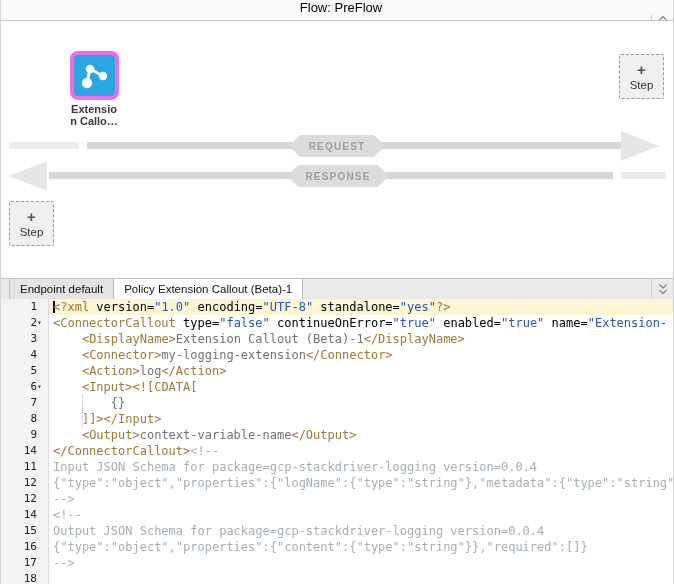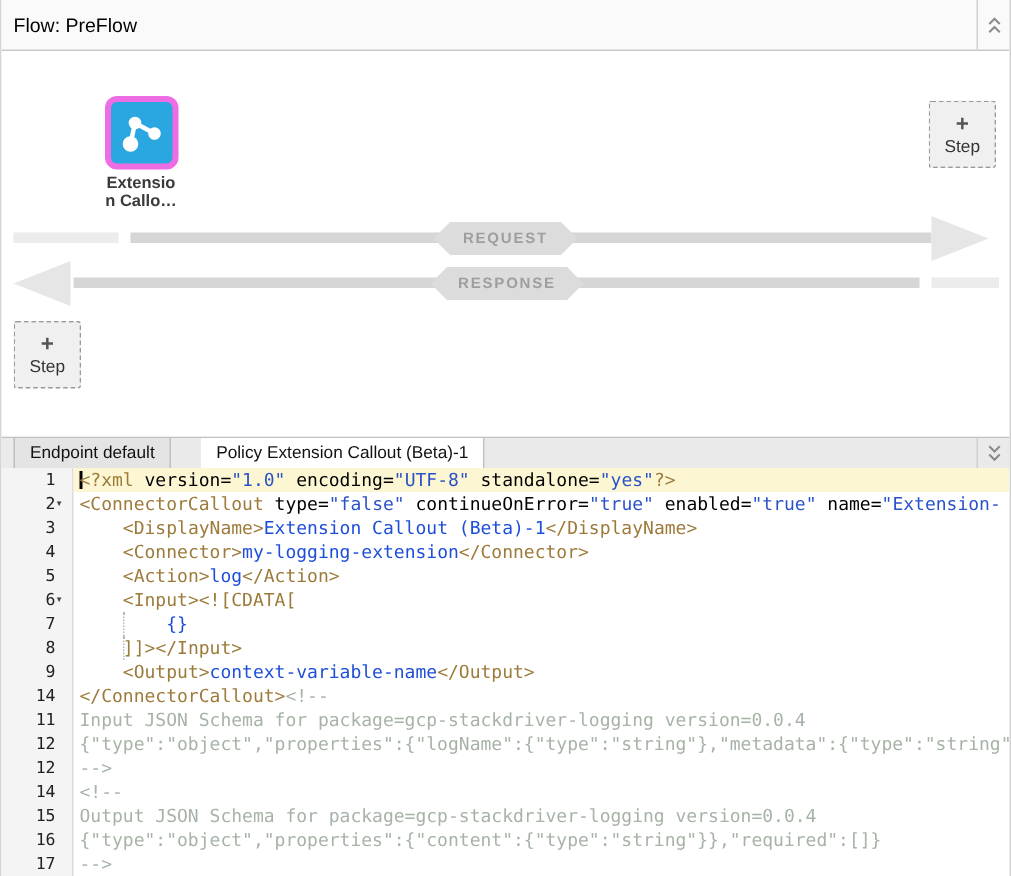--- a/index.html
+++ b/index.html
@@ -5,22 +5,22 @@
   * { margin:0; padding:0; box-sizing:border-box; }
   html,body { background:#fff; }
   .window {
     width:674px; height:584px; position:relative; overflow:hidden;
     font-family:"Liberation Sans", sans-serif;
     border-left:1px solid #d5d5d5; border-right:1px solid #cfcfcf;
     background:#fff;
   }
   
   .topbar {
-    height:34px; background:#fafafa; border-bottom:1px solid #c9c9c9;
-    display:flex; align-items:center; padding-left:8px;
+    height:21px; background:#fafafa; border-bottom:1px solid #c9c9c9;
+    display:flex; align-items:center; padding-left:8px;flex-direction:column;
   }
   .topbar .title { font-size:13px; color:#000; }
   .bar-btn {
     margin-left:auto; width:22px; align-self:stretch;
     border-left:1px solid #cfcfcf; display:flex; align-items:center; justify-content:center;
     cursor:pointer; background:transparent;
   }
   
   .canvas { position:relative; height:257px; background:#fff; }
   .policy { position:absolute; left:45px; top:30px; width:96px; display:flex; flex-direction:column; align-items:center; cursor:pointer; }
@@ -56,21 +56,21 @@
     font-size:10px; font-weight:bold; letter-spacing:1.2px; color:var(--badge_text,#9E9E9E);
     display:flex; align-items:center; justify-content:center;
   }
   
   .tabbar {
     height:21px; background:#eaeaea; border-top:1px solid #c2c2c2;
     display:flex; align-items:stretch;justify-content:space-between;
   }
   .tab {
     padding:0 10px; font-size:11.5px; color:#111; line-height:20px;
-    background:#e4e4e4; border-right:1px solid #bfbfbf; cursor:pointer; white-space:nowrap;margin-left:20px;
+    background:#e4e4e4; border-right:1px solid #bfbfbf; cursor:pointer; white-space:nowrap;
   }
   .tab.first { margin-left:8px; border-left:1px solid #bfbfbf; }
   .tab.active { background:#fff; }
   
   .editor {
     height:285px; overflow:hidden; background:#fff;
     font-family:"DejaVu Sans Mono", monospace; font-size:12px; line-height:16px;
     cursor:text;
   }
   .cm-line { display:flex; height:16px; }
@@ -80,21 +80,21 @@
   }
   .lnum { position:absolute; right:11px; top:0; font-size:11px; line-height:16px; color:#222; }
   .fold { position:absolute; right:0; top:0; width:11px; font-size:8px; line-height:16px; color:#444; cursor:pointer; }
   .code { flex:1; white-space:pre; overflow:hidden; padding-left:4px; position:relative; }
   .cm-line.active .code { background:var(--active_line_bg,#FCF6D3); }
   .cursor { display:inline-block; width:1.5px; height:12px; background:#000; margin-right:-1.5px; vertical-align:-2px; }
   .guide { position:absolute; left:33px; top:0; height:16px; border-left:1px dotted #b8b8b8; }
   .tk-tag  { color:var(--syntax_tag,#9C7A39); }
   .tk-attr { color:#000; }
   .tk-str  { color:var(--syntax_string,#2A52C8); }
-  .tk-txt  { color:#1d4ed8; }
+  .tk-txt  { color:#737373; }
   .tk-com  { color:var(--syntax_comment,#A6B3A6); }
 </style>
 </head>
 <body>
 
 <div class="window">
 
   <div class="topbar">
     <span class="title">Flow: PreFlow</span>
     <div class="bar-btn">

